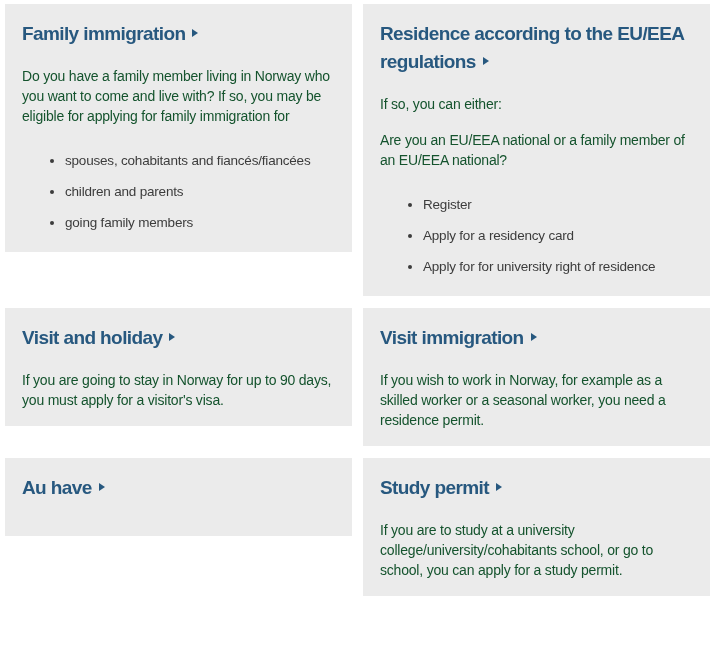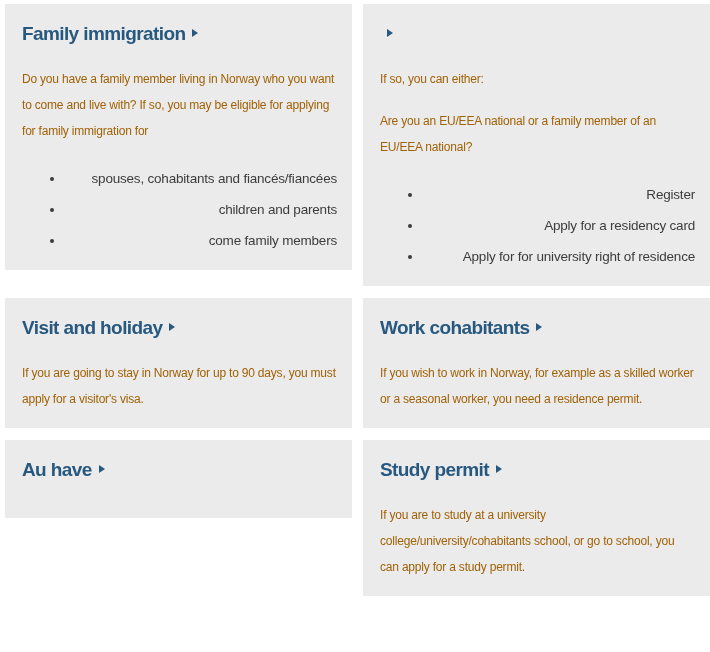--- a/index.html
+++ b/index.html
@@ -34,32 +34,31 @@
   .arrow {
     display: inline-block;
     width: 0; height: 0;
     border-left: 6px solid #27587f;
     border-top: 4px solid transparent;
     border-bottom: 4px solid transparent;
     margin-left: 7px;
     vertical-align: 3px;
   }
   .card p {
-    font-size: 12px;
+    font-size: 14px;
     letter-spacing: -0.2px;
-    line-height: 26px;
-    color: #a16207;
+    line-height: 20px;
+    color: #14532d;
     margin: 0 0 16px 2px;
   }
   .card p:last-child { margin-bottom: 0; }
   .card ul {
     margin: 22px 0 0 0;
     padding-left: 45px;
     list-style: disc;
-    text-align: right;
   }
   .card li {
     font-size: 13.5px;
     letter-spacing: -0.2px;
     line-height: 26px;
     color: #3c3c3c;
     margin-bottom: 5px;
   }
   .card li:last-child { margin-bottom: 0; }
 </style>
@@ -67,42 +66,42 @@
 <body>
 
 <div class="cards-grid">
 
   <article class="card">
     <h2><span>Family immigration</span><span class="arrow"></span></h2>
     <p>Do you have a family member living in Norway who you want to come and live with? If so, you may be eligible for applying for family immigration for</p>
     <ul>
       <li>spouses, cohabitants and fiancés/fiancées</li>
       <li>children and parents</li>
-      <li>come family members</li>
+      <li>going family members</li>
     </ul>
   </article>
 
   <article class="card">
-    <h2><span class="arrow"></span></h2>
+    <h2><span>Residence according to the EU/EEA regulations</span><span class="arrow"></span></h2>
     <p>If so, you can either:</p>
     <p>Are you an EU/EEA national or a family member of an EU/EEA national?</p>
     <ul>
       <li>Register</li>
       <li>Apply for a residency card</li>
       <li>Apply for for university right of residence</li>
     </ul>
   </article>
 
   <article class="card">
     <h2><span>Visit and holiday</span><span class="arrow"></span></h2>
     <p>If you are going to stay in Norway for up to 90 days, you must apply for a visitor's visa.</p>
   </article>
 
   <article class="card">
-    <h2><span>Work cohabitants</span><span class="arrow"></span></h2>
+    <h2><span>Visit immigration</span><span class="arrow"></span></h2>
     <p>If you wish to work in Norway, for example as a skilled worker or a seasonal worker, you need a residence permit.</p>
   </article>
 
   <article class="card">
     <h2><span>Au have</span><span class="arrow"></span></h2>
   </article>
 
   <article class="card">
     <h2><span>Study permit</span><span class="arrow"></span></h2>
     <p>If you are to study at a university college/university/cohabitants school, or go to school, you can apply for a study permit.</p>

